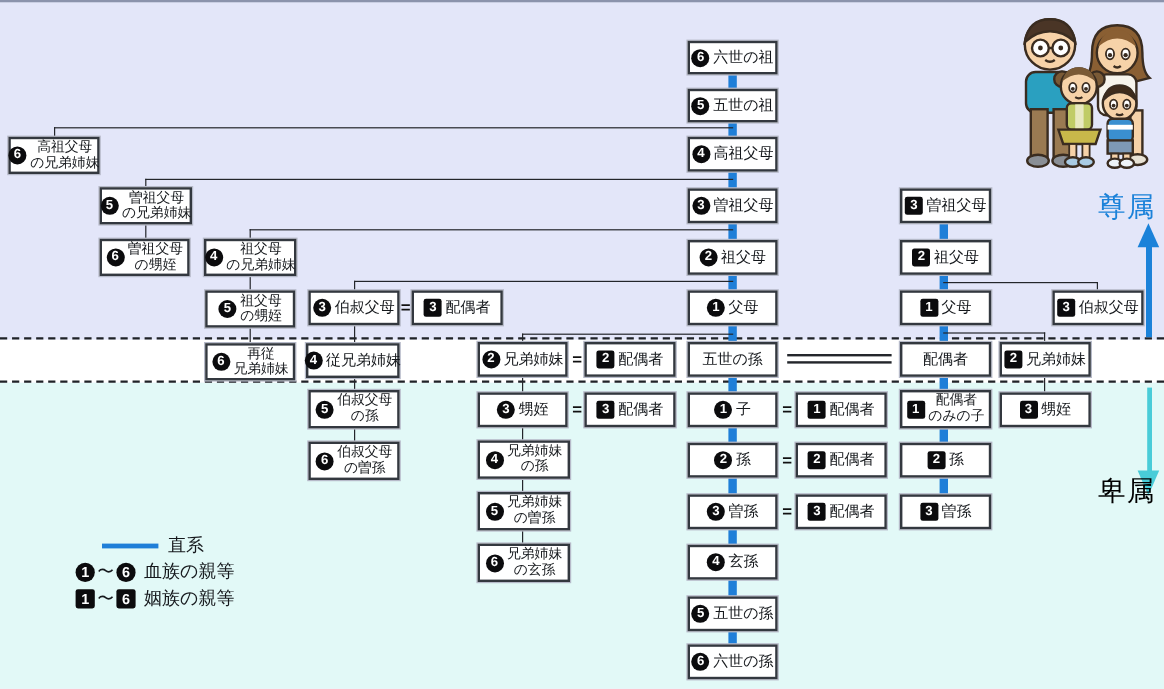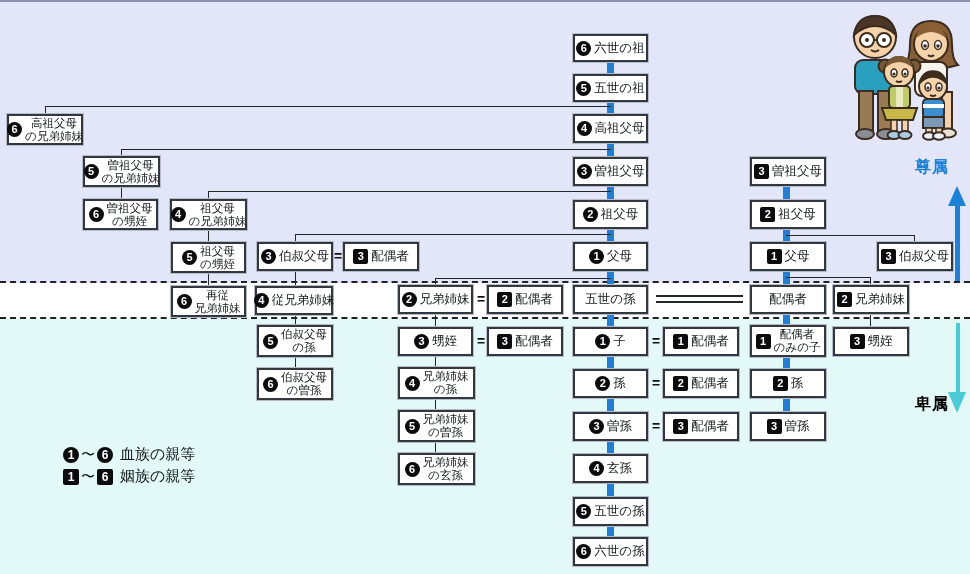--- a/index.html
+++ b/index.html
@@ -39,21 +39,21 @@
   .badge.square { border-radius:2px; }
 
   .eq { position:absolute; z-index:3; width:14px; text-align:center;
         font-weight:700; font-size:14px; line-height:15px; color:#111; }
 
   #title-block { position:absolute; left:11px; top:10px; z-index:4; }
   #title-block h1 { margin:0; font-size:19px; font-weight:700; color:#202329; letter-spacing:1px; }
   #title-block p  { margin:4px 0 0; font-size:15.5px; color:#202329; line-height:20px; }
 
   #ascendant-label, #descendant-label {
-    position:absolute; left:915px; z-index:4; font-size:16px; font-weight:700; letter-spacing:1px;
+    position:absolute; left:915px; z-index:4; font-size:23px; font-weight:400; letter-spacing:1px;
   }
   #ascendant-label { top:155px; color:#1b82d9; }
   #descendant-label { top:392px; color:#000000; }
   .arrow-shaft { position:absolute; z-index:4; }
   #asc-shaft  { left:955px; top:203px; width:5px; height:76px; background:#1b82d9; }
   #asc-head   { position:absolute; left:948px; top:184px; width:0; height:0; z-index:4;
                 border-left:9px solid transparent; border-right:9px solid transparent;
                 border-bottom:20px solid #1b82d9; }
   #desc-shaft { left:956px; top:321px; width:4px; height:70px; background:#49ccd8; }
   #desc-head  { position:absolute; left:948px; top:390px; width:0; height:0; z-index:4;
@@ -298,20 +298,24 @@
 
   <div id="ascendant-label">尊属</div>
   <div id="asc-head"></div>
   <div id="asc-shaft" class="arrow-shaft"></div>
   <div id="desc-shaft" class="arrow-shaft"></div>
   <div id="desc-head"></div>
   <div id="descendant-label">卑属</div>
 
   <div id="legend">
     <div class="lrow">
+      <span class="sw-direct"></span>
+      <span class="llabel">直系</span>
+    </div>
+    <div class="lrow">
       <span class="badge circle">1</span>
       <span class="tilde">〜</span>
       <span class="badge circle">6</span>
       <span class="llabel spaced">血族の親等</span>
     </div>
     <div class="lrow">
       <span class="badge square">1</span>
       <span class="tilde">〜</span>
       <span class="badge square">6</span>
       <span class="llabel spaced">姻族の親等</span>

